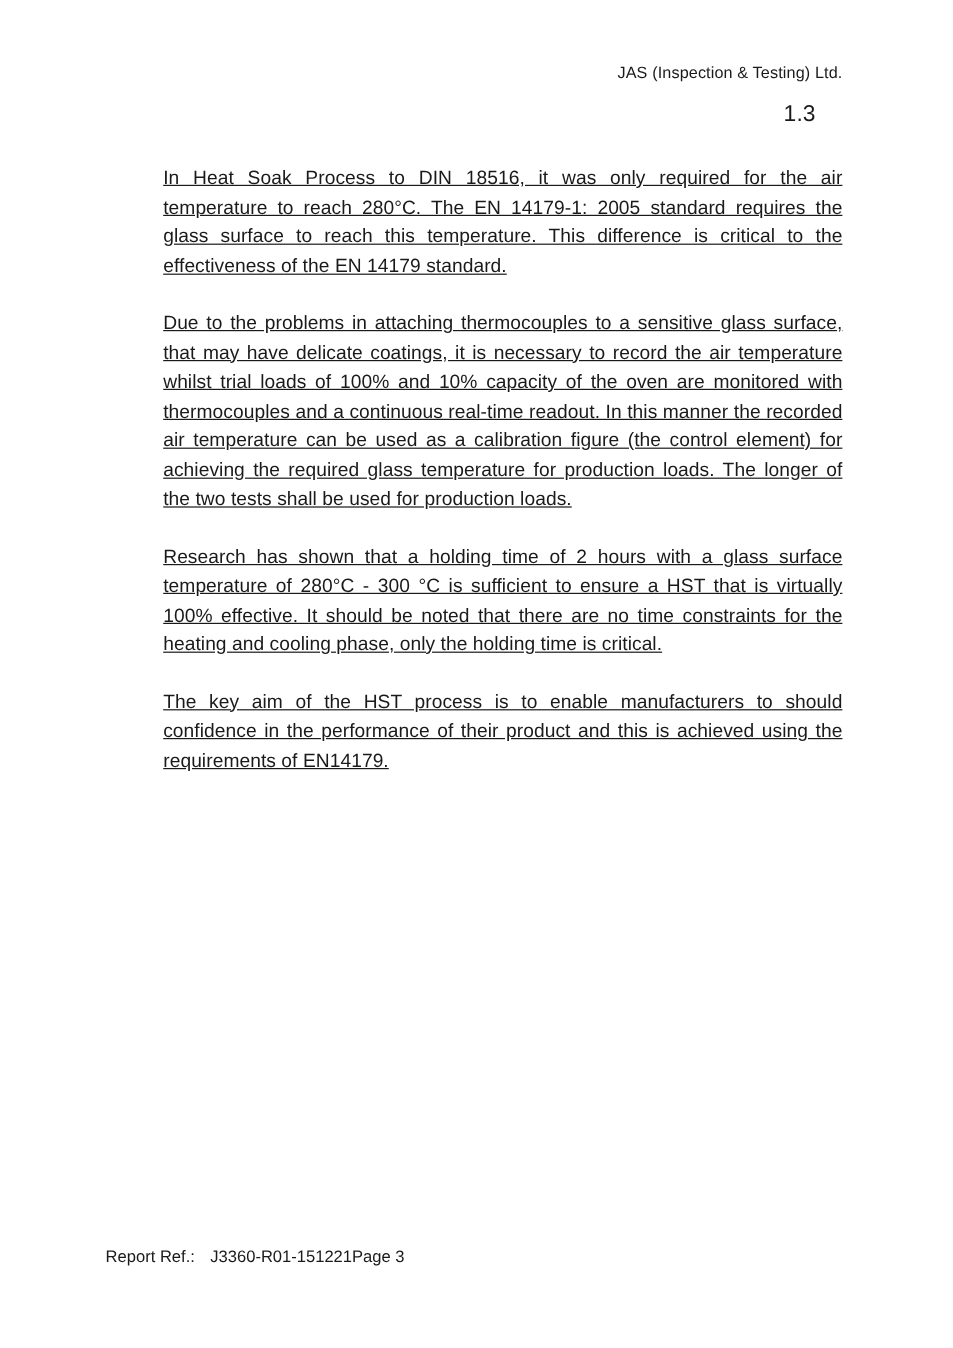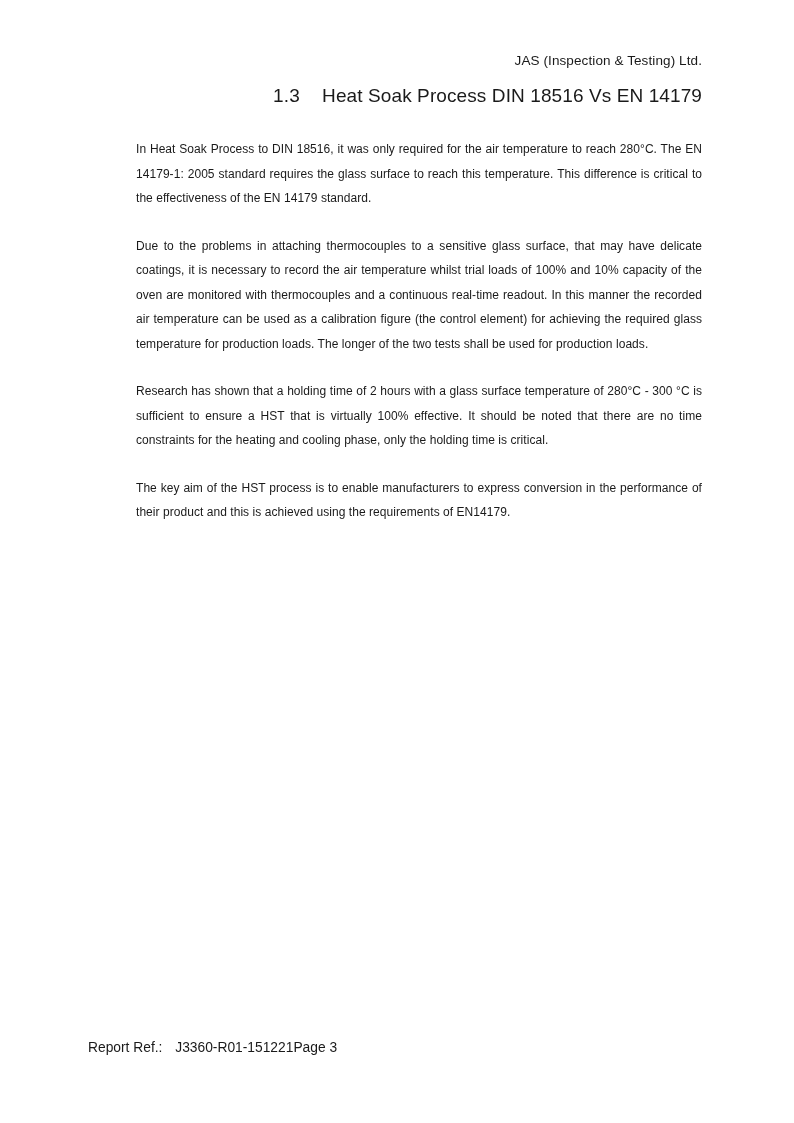--- a/index.html
+++ b/index.html
@@ -44,24 +44,25 @@
     flex: 0 0 49px;
   }
   .content {
     position: absolute;
     top: 137px;
     left: 136px;
     width: 566px;
   }
   .content p {
     margin: 0 0 23px 0;
-    font-size: 12px;
+    font-size: 16px;
     line-height: 24.5px;
     text-align: justify;
     letter-spacing: 0.05px;
+    text-decoration: underline;
   }
   .footer {
     position: absolute;
     top: 1040px;
     left: 88px;
     width: 616px;
     display: flex;
     align-items: baseline;
     font-size: 13.8px;
   }
@@ -71,28 +72,27 @@
 </style>
 </head>
 <body>
 
 <div class="page">
 
   <div class="company-header">JAS (Inspection &amp; Testing) Ltd.</div>
 
   <div class="section-heading">
     <span class="section-number">1.3</span>
-    <span class="section-title">Heat Soak Process DIN 18516 Vs EN 14179</span>
   </div>
 
   <div class="content">
     <p>In Heat Soak Process to DIN 18516, it was only required for the air temperature to reach 280°C. The EN 14179-1: 2005 standard requires the glass surface to reach this temperature. This difference is critical to the effectiveness of the EN 14179 standard.</p>
     <p>Due to the problems in attaching thermocouples to a sensitive glass surface, that may have delicate coatings, it is necessary to record the air temperature whilst trial loads of 100% and 10% capacity of the oven are monitored with thermocouples and a continuous real-time readout. In this manner the recorded air temperature can be used as a calibration figure (the control element) for achieving the required glass temperature for production loads. The longer of the two tests shall be used for production loads.</p>
     <p>Research has shown that a holding time of 2 hours with a glass surface temperature of 280°C - 300 °C is sufficient to ensure a HST that is virtually 100% effective. It should be noted that there are no time constraints for the heating and cooling phase, only the holding time is critical.</p>
-    <p>The key aim of the HST process is to enable manufacturers to express conversion in the performance of their product and this is achieved using the requirements of EN14179.</p>
+    <p>The key aim of the HST process is to enable manufacturers to should confidence in the performance of their product and this is achieved using the requirements of EN14179.</p>
   </div>
 
   <div class="footer">
     <div class="report-ref">
       <span>Report Ref.:</span>
       <span>J3360-R01-151221</span>
     </div>
     <div>Page 3</div>
   </div>
 

